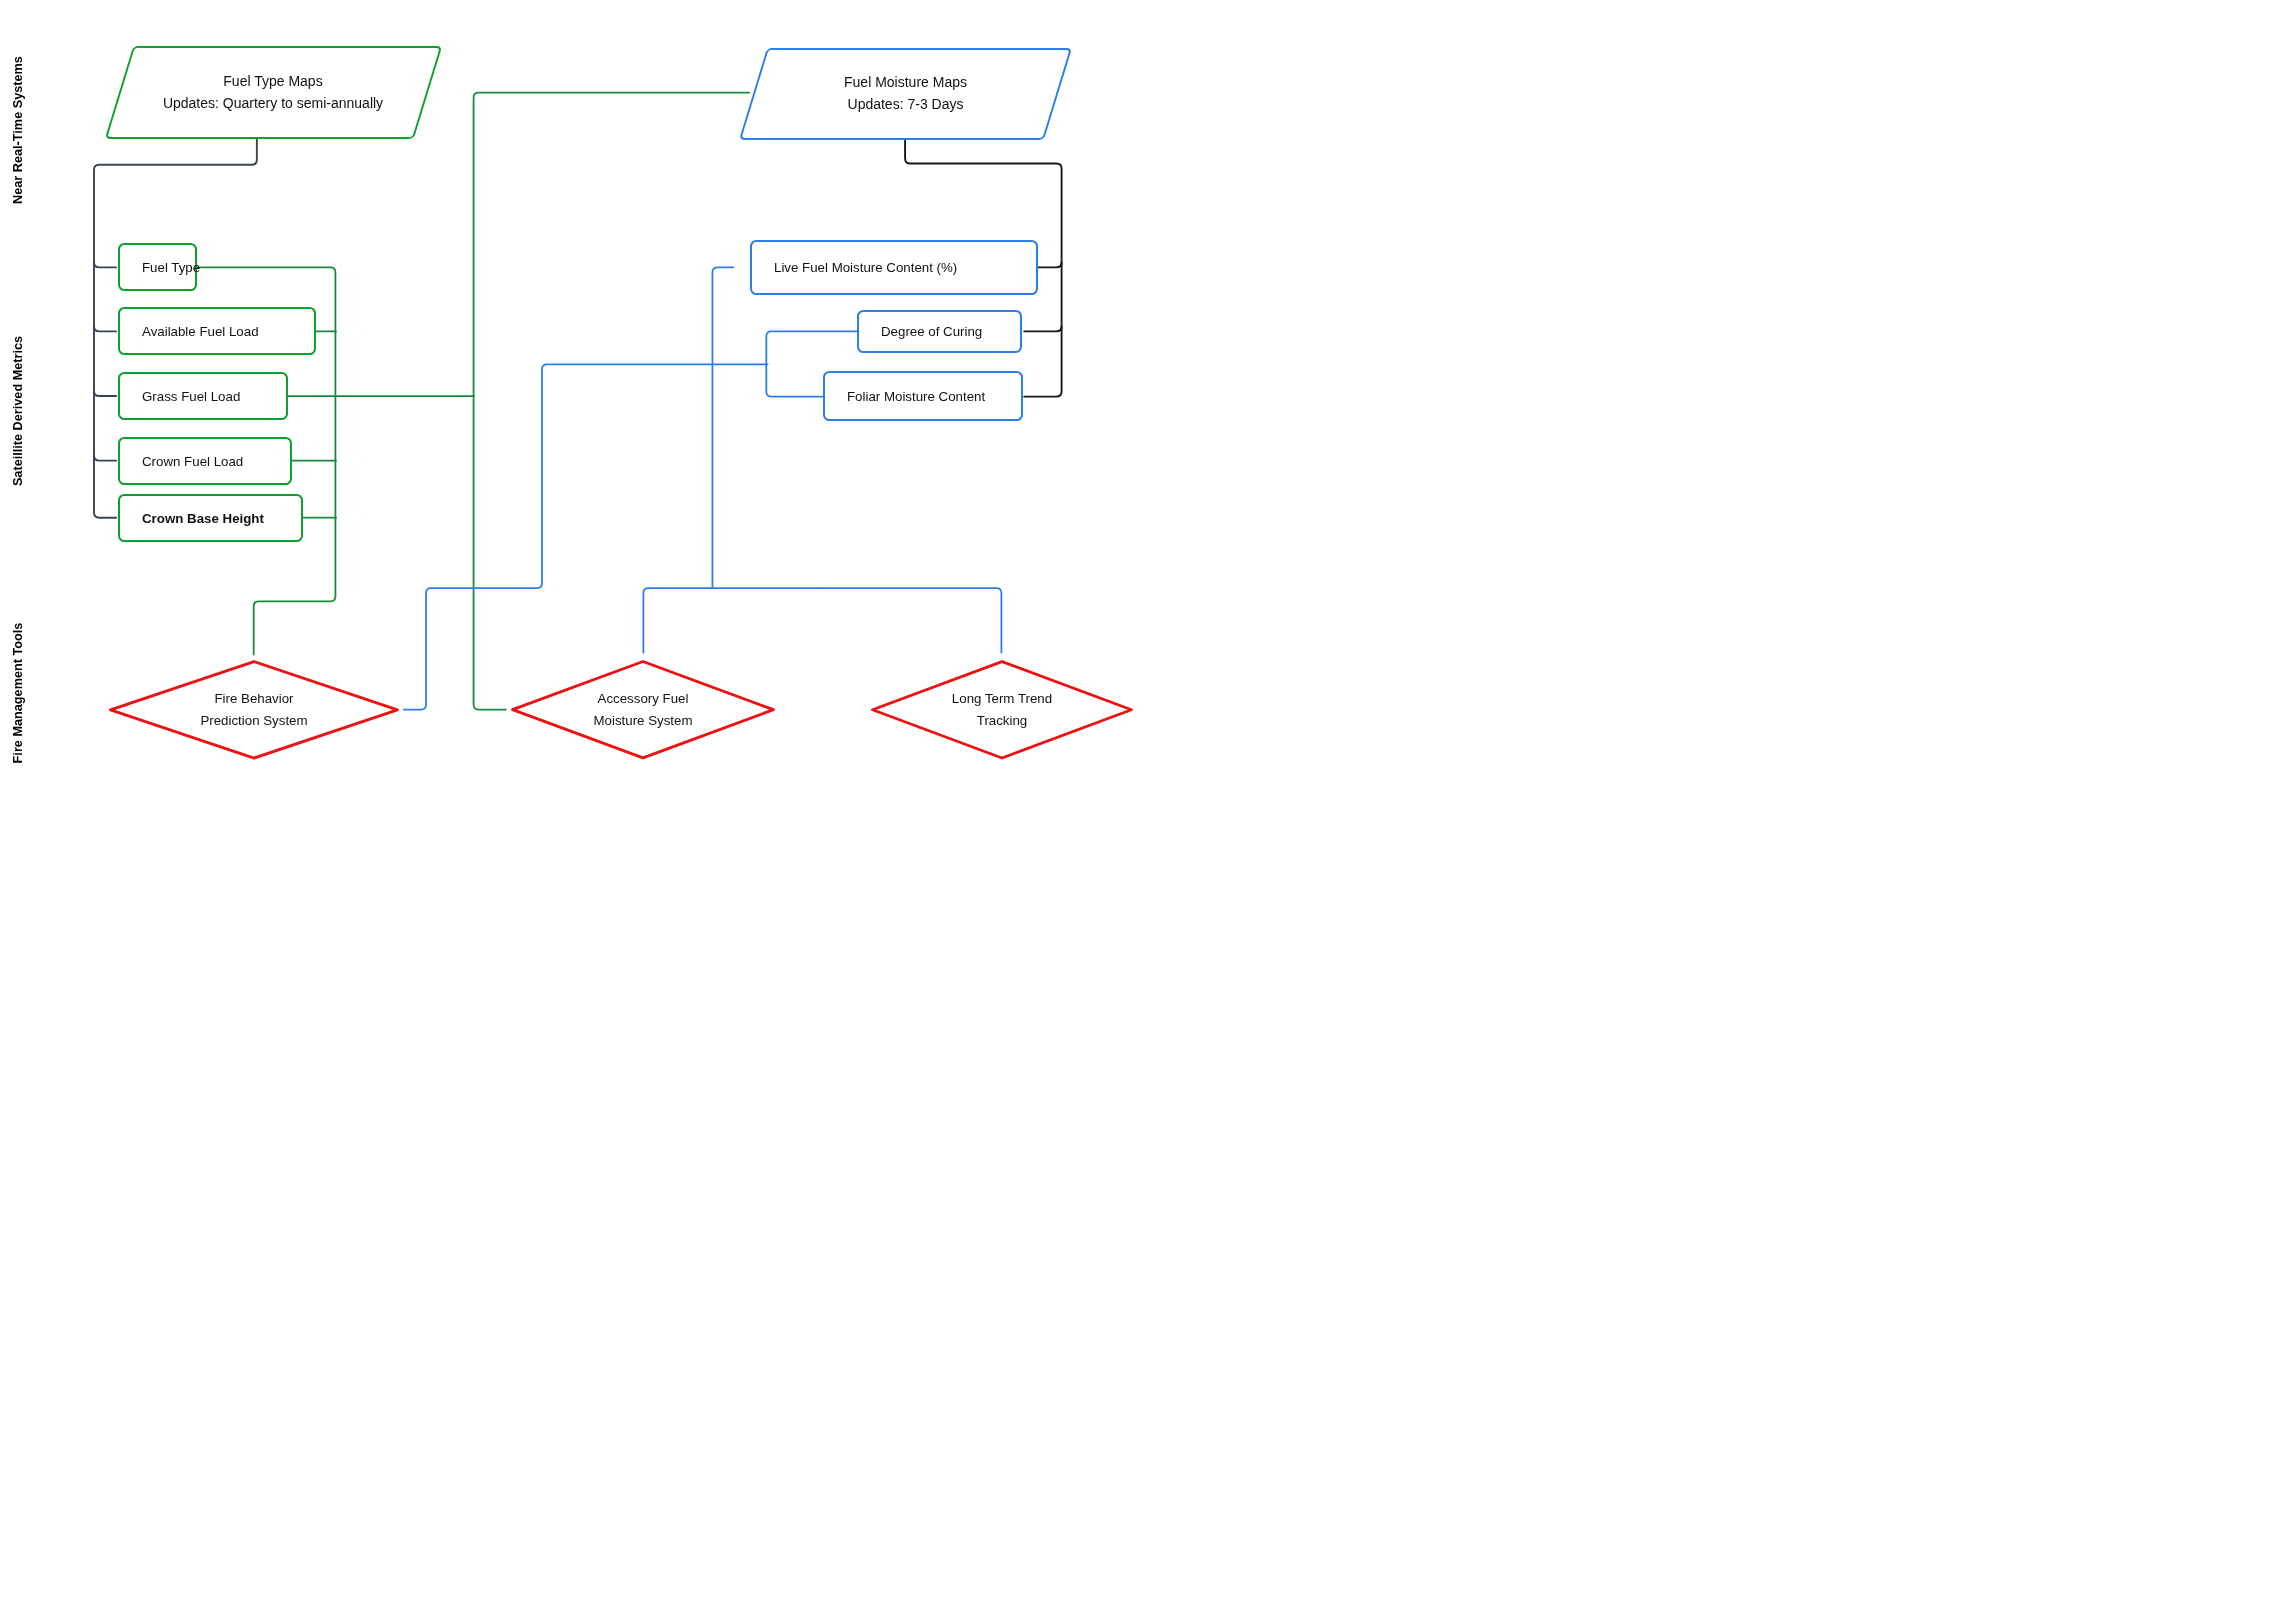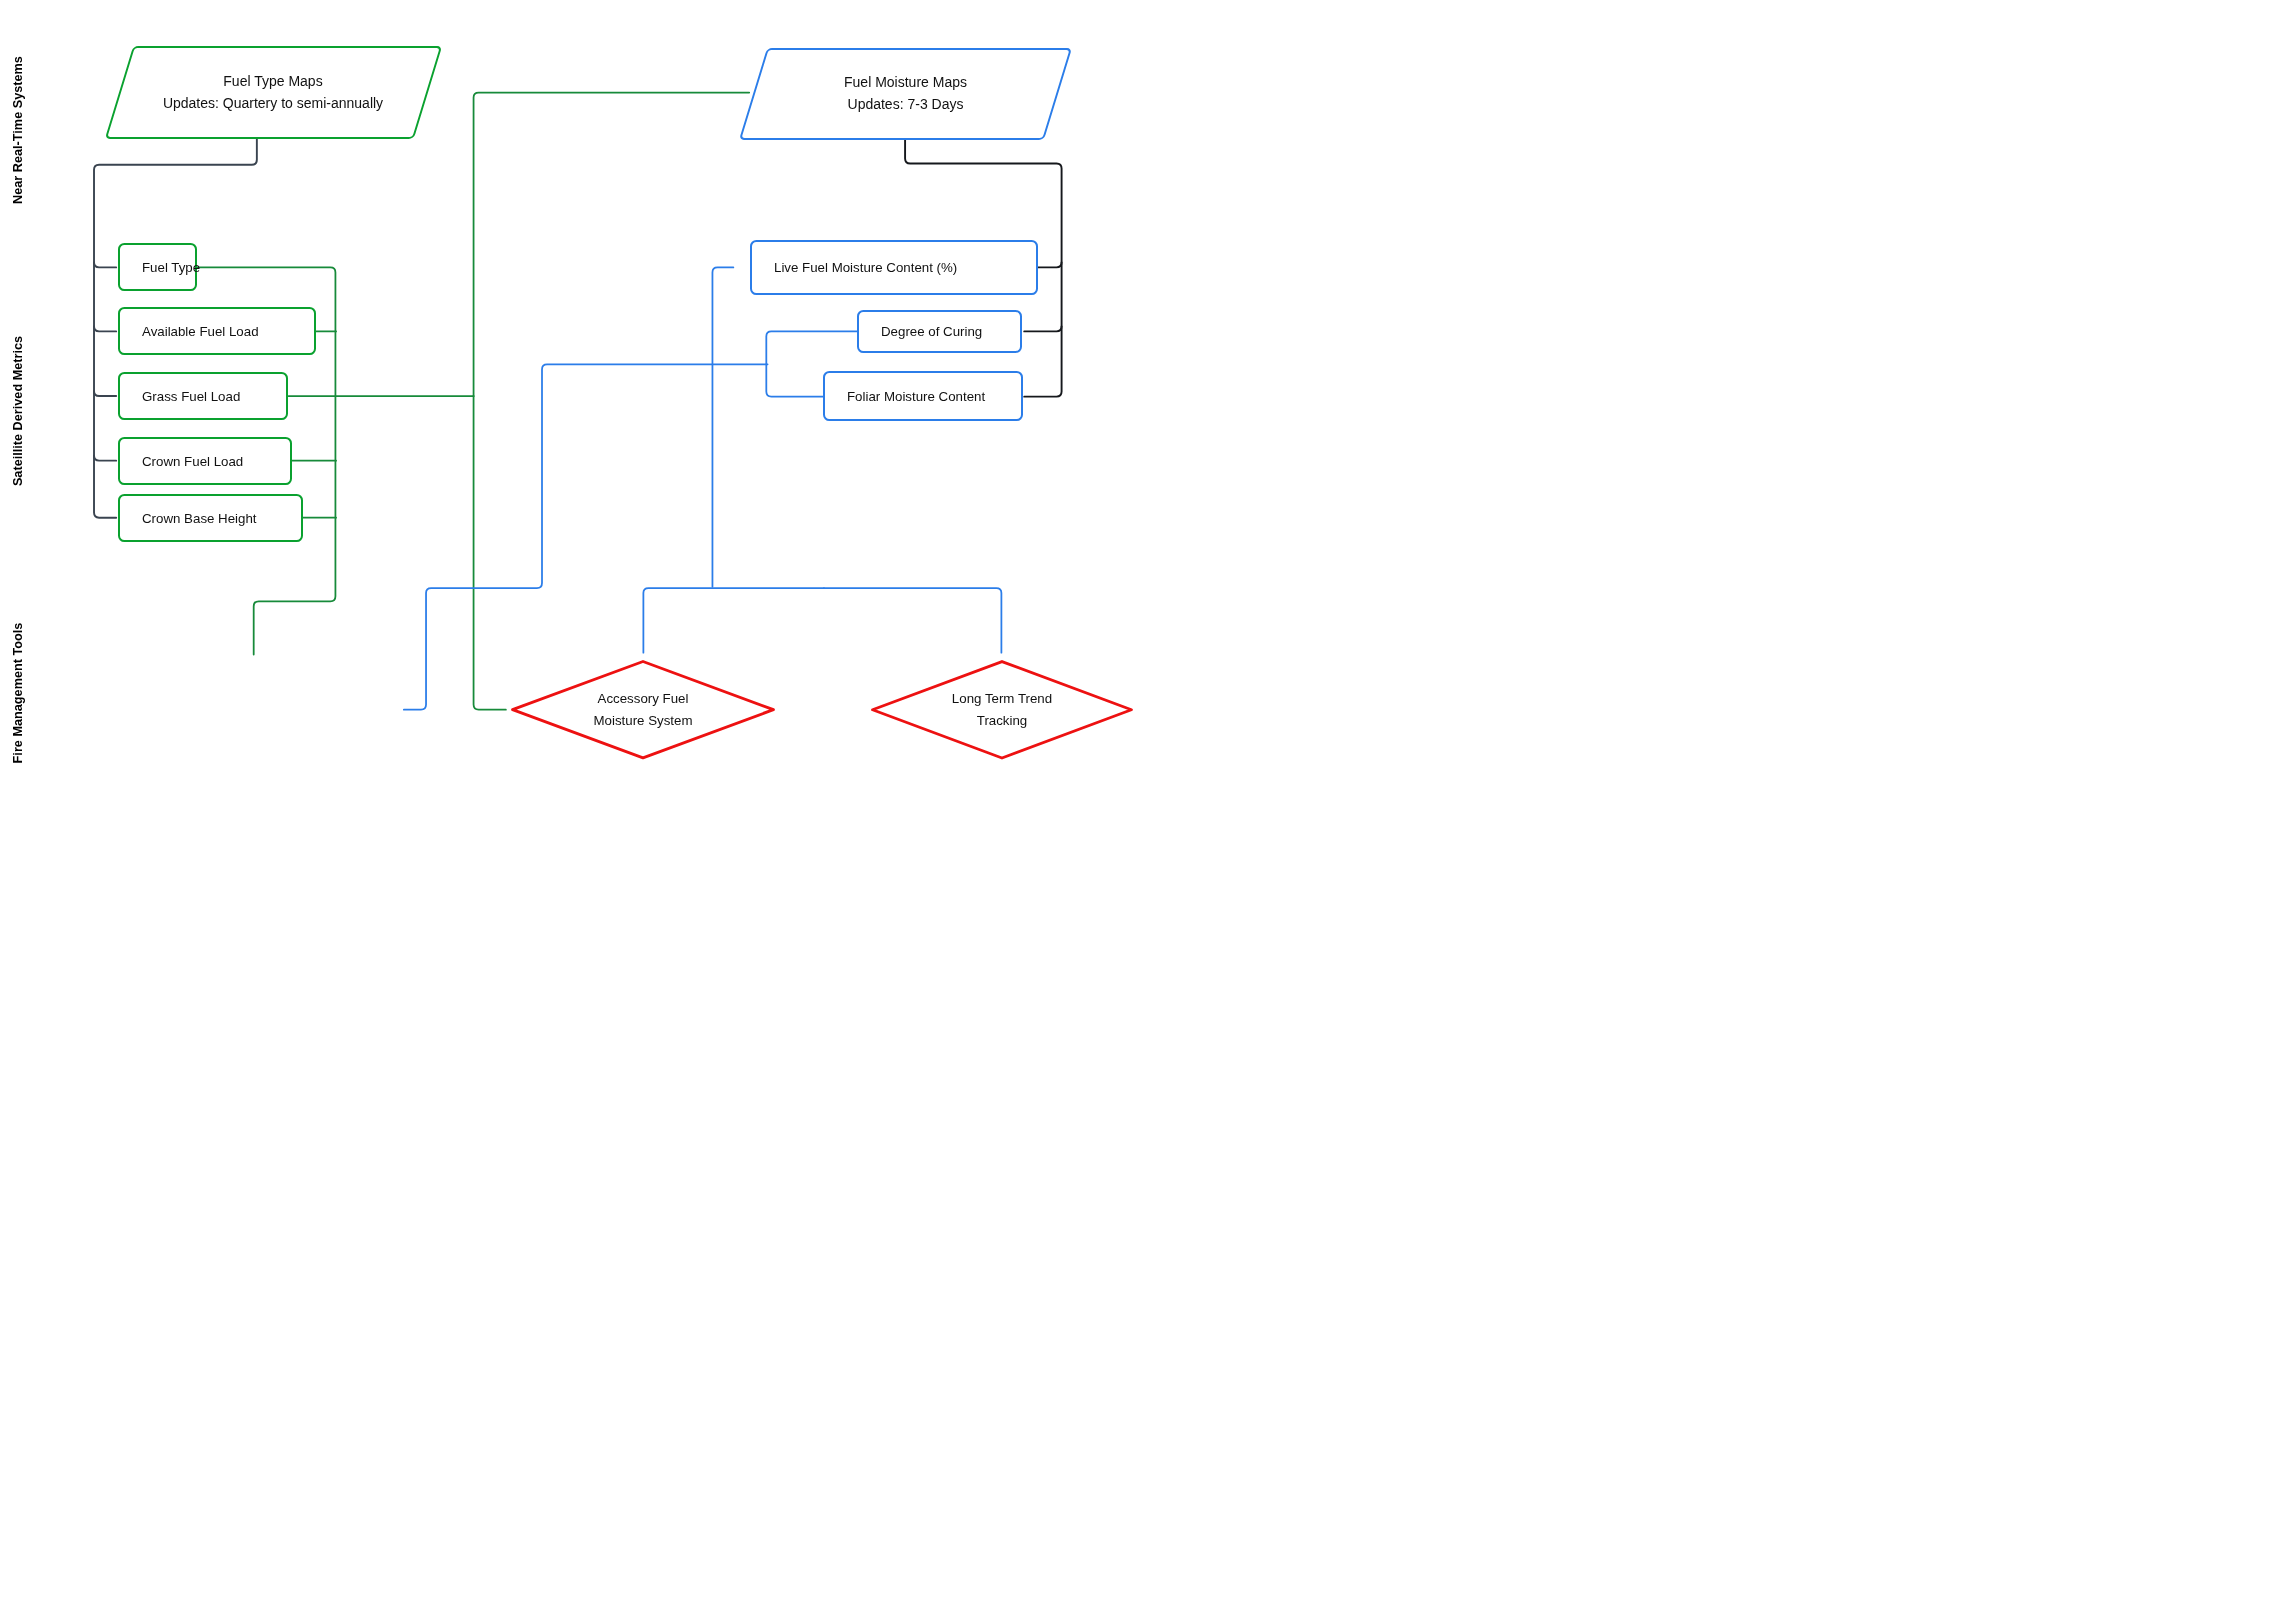--- a/index.html
+++ b/index.html
@@ -100,34 +100,43 @@
   </div>
   <div class="node rect-node" style="left:118px;top:307px;width:198px;height:48px;">
     <span>Available Fuel Load</span>
   </div>
   <div class="node rect-node" style="left:118px;top:372px;width:170px;height:48px;">
     <span>Grass Fuel Load</span>
   </div>
   <div class="node rect-node" style="left:118px;top:437px;width:174px;height:48px;">
     <span>Crown Fuel Load</span>
   </div>
-  <div class="node rect-node" style="left:118px;top:494px;width:185px;height:48px;">
+  <div class="node rect-node" style="left:118px;top:494px;width:185px;height:48px;font-weight:bold;">
     <span>Crown Base Height</span>
   </div>
 
   <div class="node rect-node blue" style="left:733px;top:240px;width:288px;height:55px;margin-left:17px;">
     <span>Live Fuel Moisture Content (%)</span>
   </div>
   <div class="node rect-node blue" style="left:857px;top:310px;width:165px;height:43px;">
     <span>Degree of Curing</span>
   </div>
   <div class="node rect-node blue" style="left:823px;top:371px;width:200px;height:50px;">
     <span>Foliar Moisture Content</span>
   </div>
 
+  <div class="node diamond" style="left:108px;top:659px;width:292px;height:101px;">
+    <svg viewBox="0 0 460 160">
+      <polygon points="230,4 456,80 230,156 4,80"></polygon>
+    </svg>
+    <div class="node-text">
+      <span>Fire Behavior</span>
+      <span>Prediction System</span>
+    </div>
+  </div>
   <div class="node diamond" style="left:510px;top:659px;width:266px;height:101px;">
     <svg viewBox="0 0 420 160">
       <polygon points="210,4 416,80 210,156 4,80"></polygon>
     </svg>
     <div class="node-text">
       <span>Accessory Fuel</span>
       <span>Moisture System</span>
     </div>
   </div>
   <div class="node diamond" style="left:870px;top:659px;width:264px;height:101px;">

